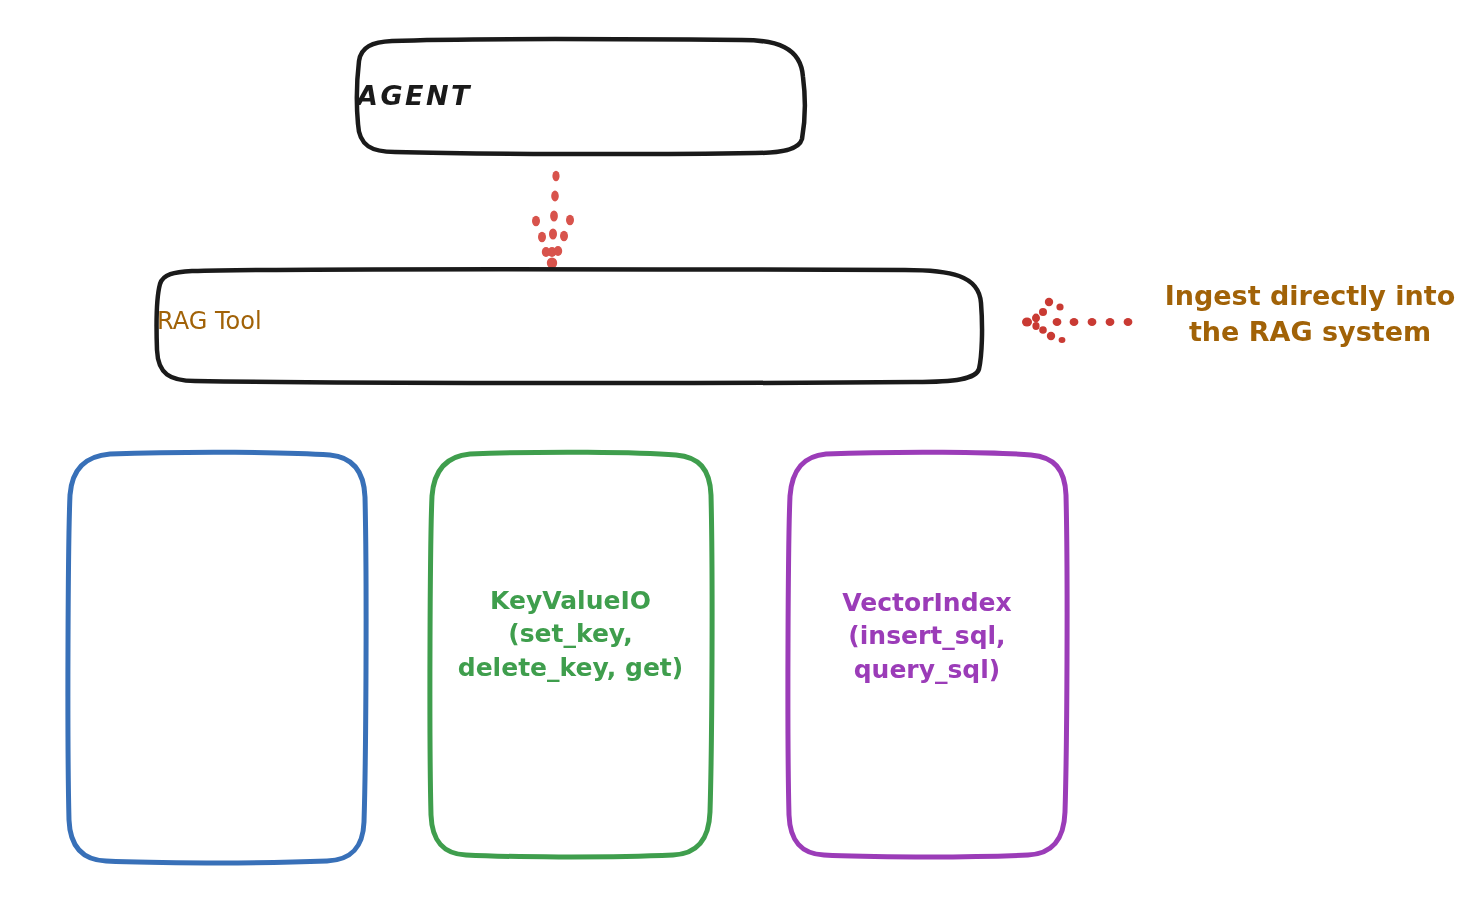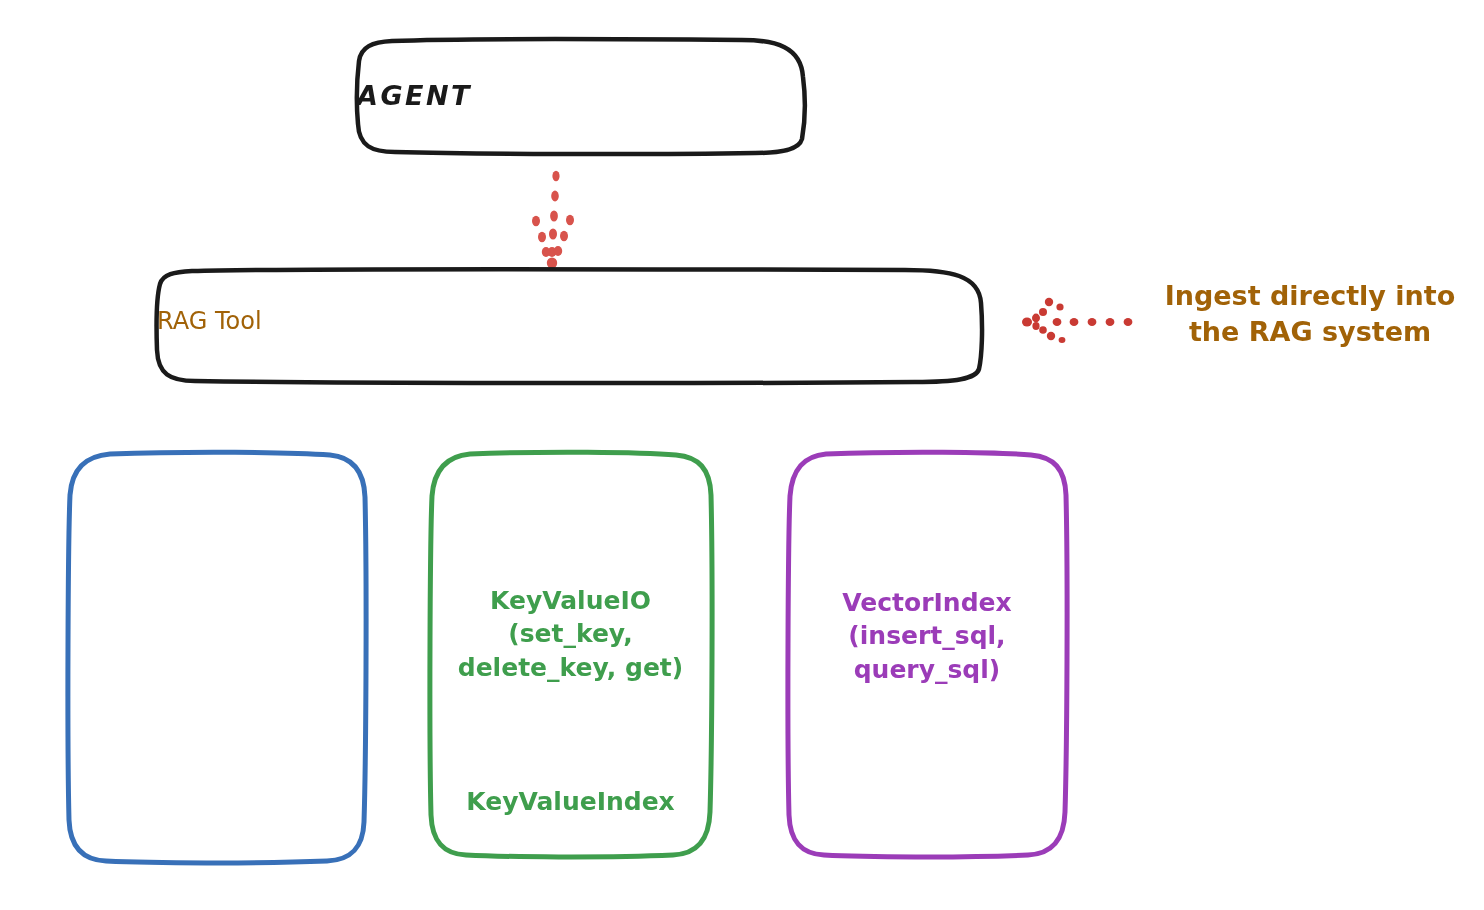--- a/index.html
+++ b/index.html
@@ -192,21 +192,20 @@
 
 <div class="leaf-label" id="vector-label">
   <span class="gap"></span>
 </div>
 
 <div class="leaf-label" id="kv-label">
   <span class="sig">KeyValueIO
 (set_key,
 delete_key, get)</span>
   <span class="gap"></span>
-  <span class="idx">KeyValueIndex</span>
 </div>
 
 <div class="leaf-label" id="rel-label">
   <span class="sig">VectorIndex
 (insert_sql,
 query_sql)</span>
   <span class="gap"></span>
 </div>
 
 </body></html>

